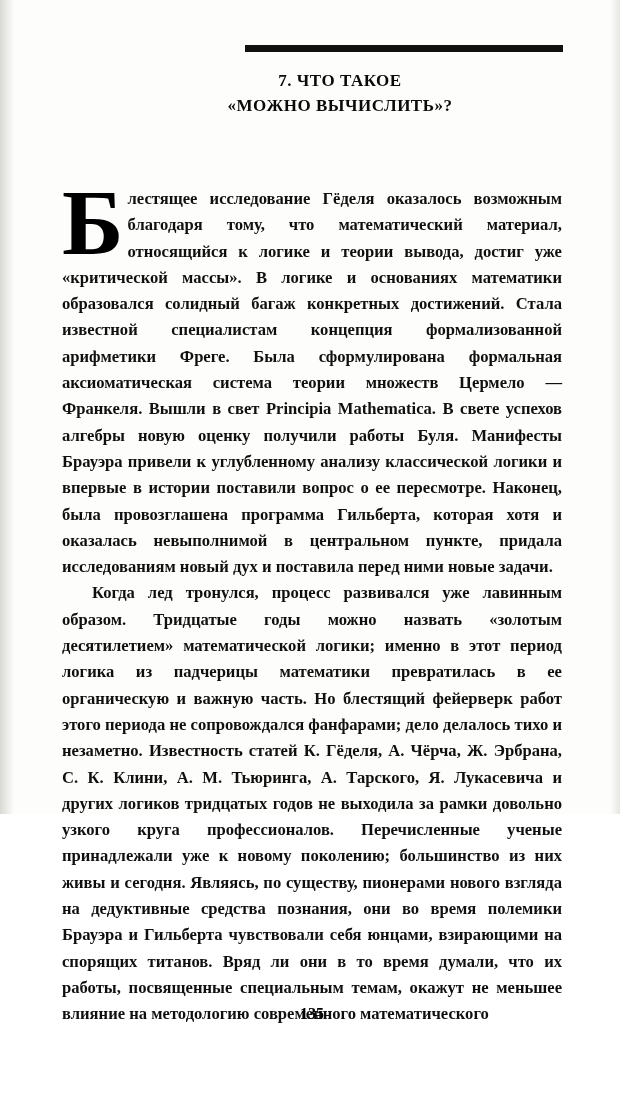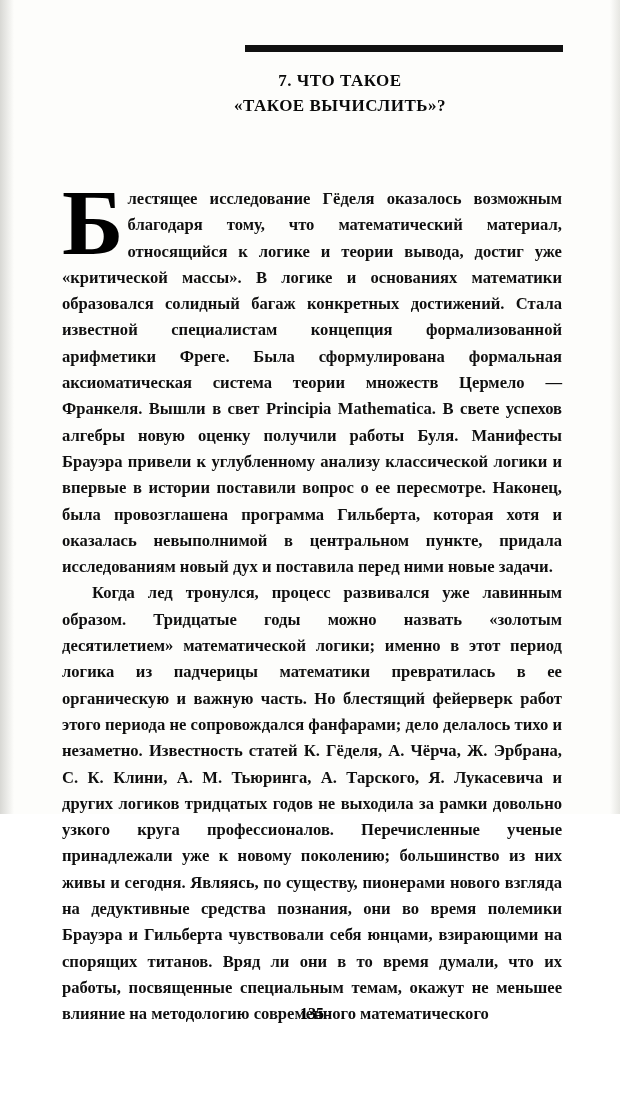--- a/index.html
+++ b/index.html
@@ -127,21 +127,21 @@
 </head>
 <body>
 
 <div class="page">
   <div class="content">
 
     <div class="rule"></div>
 
     <div class="chapter-title">
       <span class="line1">7. ЧТО ТАКОЕ</span>
-      <span class="line2">«ТАКОЕ ВЫЧИСЛИТЬ»?</span>
+      <span class="line2">«МОЖНО ВЫЧИСЛИТЬ»?</span>
     </div>
 
     <div class="body-text">
       <p class="first">
         <span class="dropcap">Б</span><span>лестящее исследование Гёделя оказалось возможным благодаря тому, что математический материал, относящийся к логике и теории вывода, достиг уже «критической массы». В логике и основаниях математики образовался солидный багаж конкретных достижений. Стала известной специалистам концепция формализованной арифметики Фреге. Была сформулирована формальная аксиоматическая система теории множеств Цермело — Франкеля. Вышли в свет Principia Mathematica. В свете успехов алгебры новую оценку получили работы Буля. Манифесты Брауэра привели к углубленному анализу классической логики и впервые в истории поставили вопрос о ее пересмотре. Наконец, была провозглашена программа Гильберта, которая хотя и оказалась невыполнимой в центральном пункте, придала исследованиям новый дух и поставила перед ними новые задачи.</span>
       </p>
       <p class="indent">
         <span>Когда лед тронулся, процесс развивался уже лавинным образом. Тридцатые годы можно назвать «золотым десятилетием» математической логики; именно в этот период логика из падчерицы математики превратилась в ее органическую и важную часть. Но блестящий фейерверк работ этого периода не сопровождался фанфарами; дело делалось тихо и незаметно. Известность статей К. Гёделя, А. Чёрча, Ж. Эрбрана, С. К. Клини, А. М. Тьюринга, А. Тарского, Я. Лукасевича и других логиков тридцатых годов не выходила за рамки довольно узкого круга профессионалов. Перечисленные ученые принадлежали уже к новому поколению; большинство из них живы и сегодня. Являясь, по существу, пионерами нового взгляда на дедуктивные средства познания, они во время полемики Брауэра и Гильберта чувствовали себя юнцами, взирающими на спорящих титанов. Вряд ли они в то время думали, что их работы, посвященные специальным темам, окажут не меньшее влияние на методологию современного математического</span>
       </p>
     </div>

